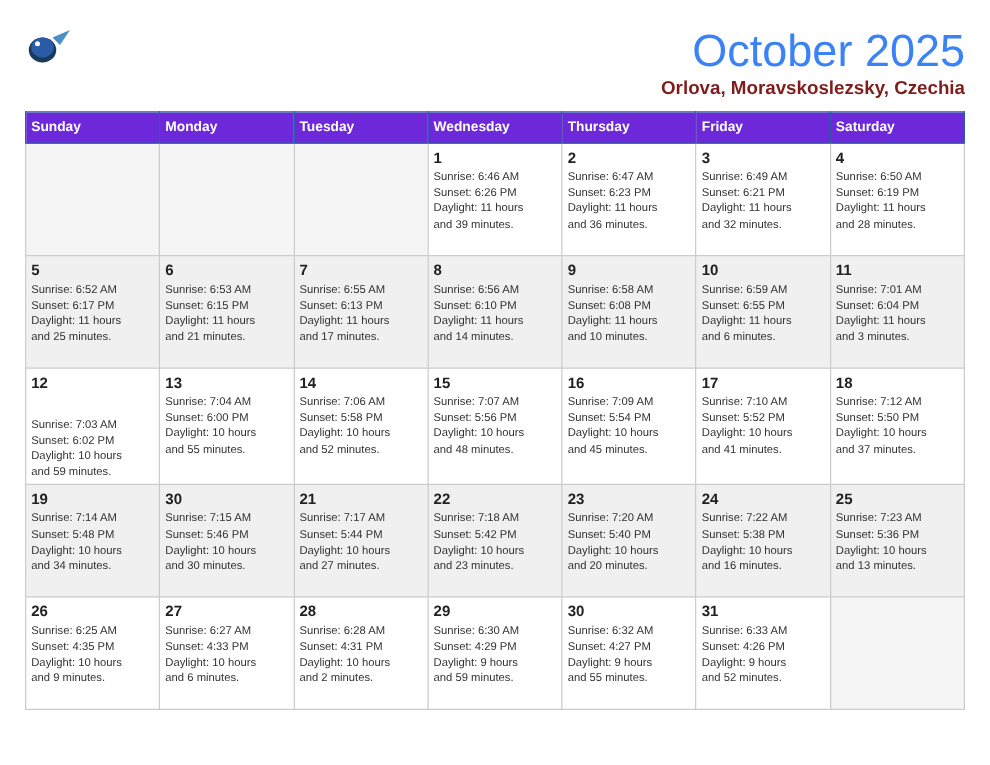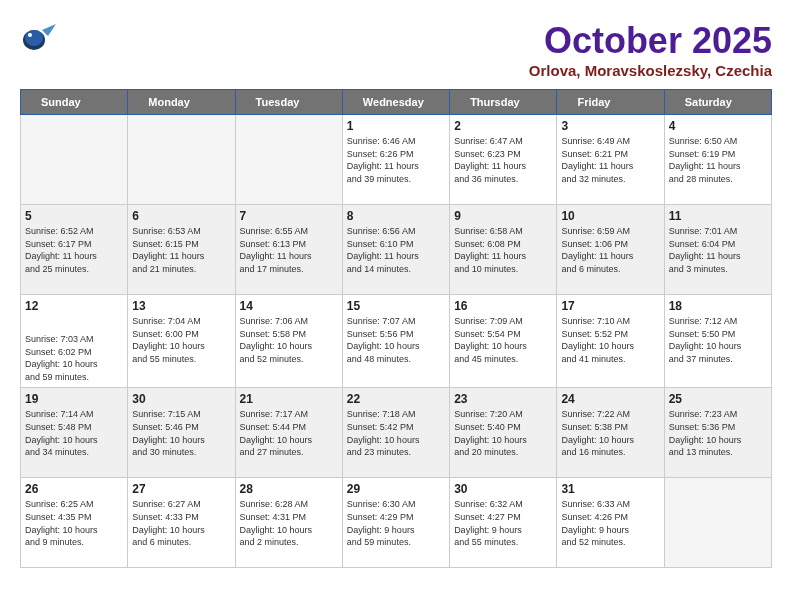--- a/index.html
+++ b/index.html
@@ -19,37 +19,37 @@
     .logo {
       display: flex;
       flex-direction: column;
       align-items: flex-start;
     }
     .title-block {
       text-align: right;
     }
     .month-title {
       font-size: 36px;
-      font-weight: bold;
-      color: #4c1d95;
+      font-weight: normal;
+      color: #3b82f6;
     }
     .subtitle {
       font-size: 15px;
       color: #7f1d1d;
       font-weight: bold;
     }
     .calendar {
       width: 100%;
       border-collapse: collapse;
       font-size: 10px;
     }
     .calendar th {
-      background: #737373;
+      background: #6d28d9;
       color: #fff;
-      padding: 6px 20px;
+      padding: 6px 4px;
       text-align: left;
       font-size: 11px;
       font-weight: bold;
       border: 1px solid #2a5ca8;
     }
     .calendar td {
       border: 1px solid #ccc;
       vertical-align: top;
       padding: 4px;
       width: 107px;
@@ -174,21 +174,21 @@
         <td>
           <div class="day-num">9</div>
           <div class="day-info" style="white-space: pre-line;">Sunrise: 6:58 AM
 Sunset: 6:08 PM
 Daylight: 11 hours
 and 10 minutes.</div>
         </td>
         <td>
           <div class="day-num">10</div>
           <div class="day-info" style="white-space: pre-line;">Sunrise: 6:59 AM
-Sunset: 1:06 PM
+Sunset: 6:55 PM
 Daylight: 11 hours
 and 6 minutes.</div>
         </td>
         <td>
           <div class="day-num">11</div>
           <div class="day-info" style="white-space: pre-line;">Sunrise: 7:01 AM
 Sunset: 6:04 PM
 Daylight: 11 hours
 and 3 minutes.</div>
         </td>

